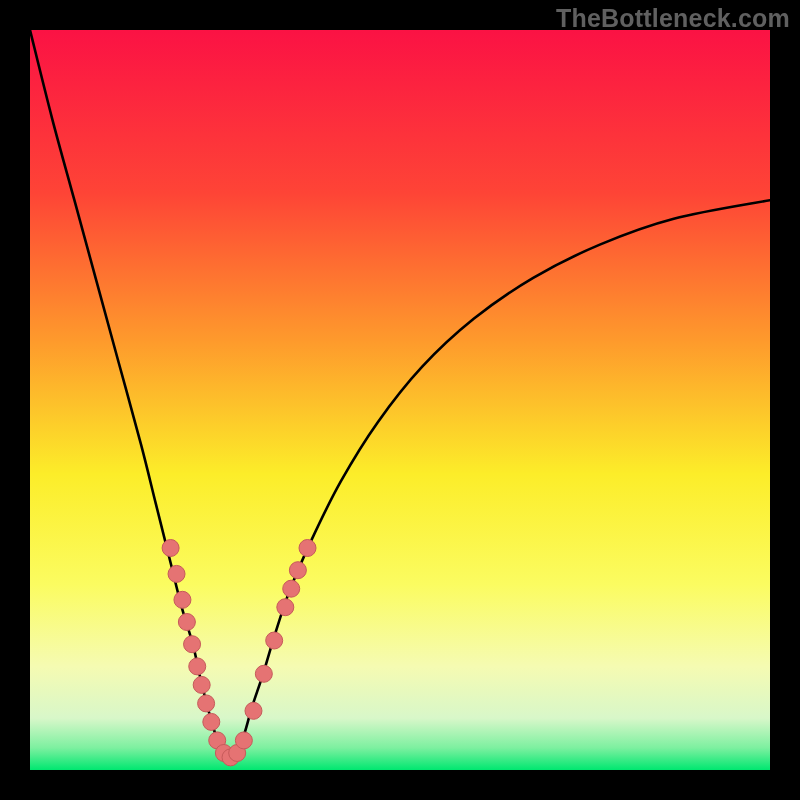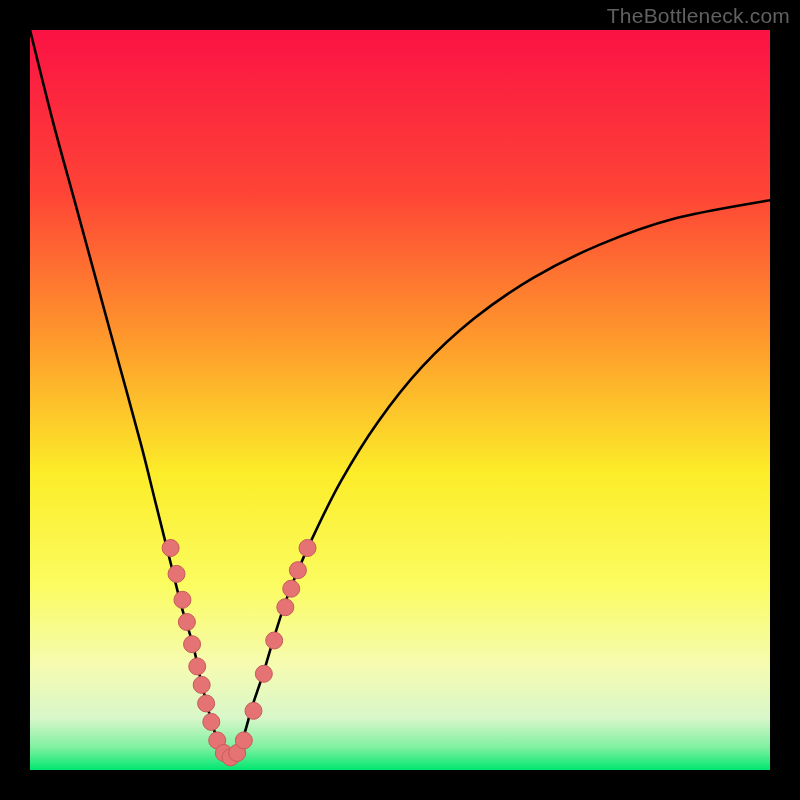--- a/index.html
+++ b/index.html
@@ -14,22 +14,22 @@
     width: 800px;
     height: 800px;
     background: #000;
     position: relative;
   }
   .watermark {
     position: absolute;
     top: 4px;
     right: 10px;
     color: #606060;
-    font-size: 21px;
-    font-weight: 400;
+    font-size: 25px;
+    font-weight: 700;
     letter-spacing: 0.2px;
     z-index: 10;
   }
   .plot {
     position: absolute;
     left: 30px;
     top: 30px;
     width: 740px;
     height: 740px;
   }

